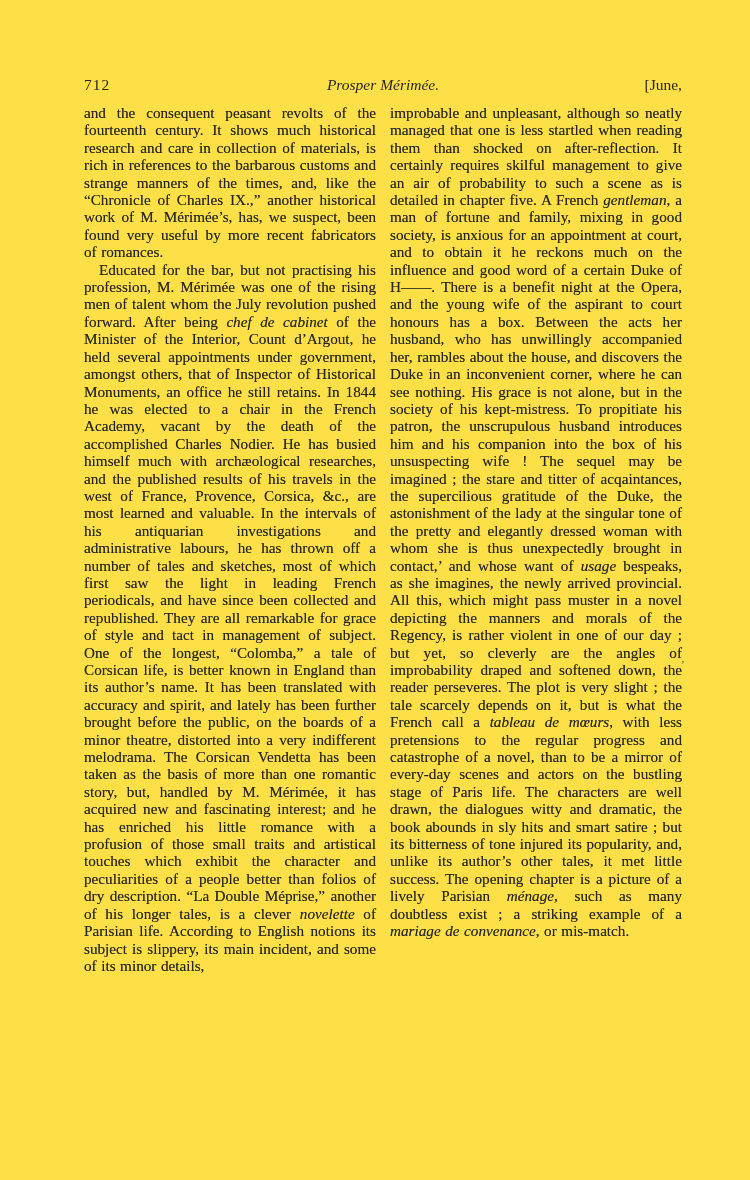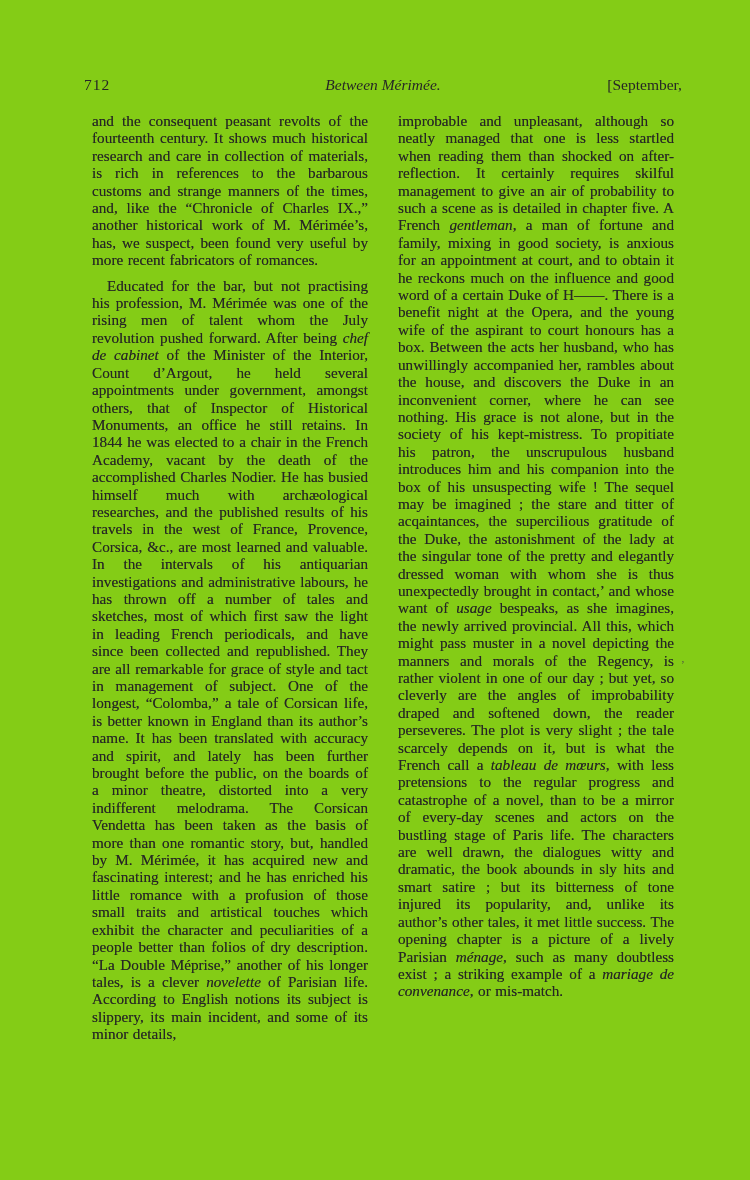--- a/index.html
+++ b/index.html
@@ -4,21 +4,21 @@
 <style>
   html, body {
     margin: 0;
     padding: 0;
     background: #ffffff;
   }
   .page {
     position: relative;
     width: 750px;
     height: 1180px;
-    background: #84cc16;
+    background: #fde047;
     overflow: hidden;
     font-family: "Liberation Serif", "DejaVu Serif", serif;
     color: #262626;
   }
   .header {
     position: absolute;
     top: 76px;
     left: 84px;
     width: 598px;
     height: 20px;
@@ -53,21 +53,21 @@
   }
   .col {
     width: 292px;
     font-size: 15.2px;
     line-height: 17.4px;
     text-align: justify;
     word-spacing: 0.05em;
     text-shadow: 0 0 0.5px rgba(30,30,30,0.55);
   }
   .col p {
-    margin: 8px;
+    margin: 0;
     padding: 0;
   }
   .col p.indent {
     text-indent: 15px;
   }
   .it {
     font-style: italic;
   }
   .artifact {
     position: absolute;
@@ -77,22 +77,22 @@
     color: #4a4a4a;
   }
 </style>
 </head>
 <body>
 
 <div class="page">
 
   <div class="header">
     <span class="page-number">712</span>
-    <span class="running-title">Between Mérimée.</span>
-    <span class="issue-date">[September,</span>
+    <span class="running-title">Prosper Mérimée.</span>
+    <span class="issue-date">[June,</span>
   </div>
 
   <div class="cols">
     <div class="col">
       <p class="noindent"><span>and the consequent peasant revolts of the fourteenth century.  It shows much historical research and care in collection of materials, is rich in references to the barbarous customs and strange manners of the times, and, like the “Chronicle of Charles IX.,” another historical work of M. Mérimée’s, has, we suspect, been found very useful by more recent fabricators of romances.</span></p>
       <p class="indent"><span>Educated for the bar, but not practising his profession, M. Mérimée was one of the rising men of talent whom the July revolution pushed forward. After being </span><span class="it">chef de cabinet</span><span> of the Minister of the Interior, Count d’Argout, he held several appointments under government, amongst others, that of Inspector of Historical Monuments, an office he still retains. In 1844 he was elected to a chair in the French Academy, vacant by the death of the accomplished Charles Nodier. He has busied himself much with archæological researches, and the published results of his travels in the west of France, Provence, Corsica, &amp;c., are most learned and valuable.  In the intervals of his antiquarian investigations and administrative labours, he has thrown off a number of tales and sketches, most of which first saw the light in leading French periodicals, and have since been collected and republished.  They are all remarkable for grace of style and tact in management of subject.  One of the longest, “Colomba,” a tale of Corsican life, is better known in England than its author’s name.  It has been translated with accuracy and spirit, and lately has been further brought before the public, on the boards of a minor theatre, distorted into a very indifferent melodrama.  The Corsican Vendetta has been taken as the basis of more than one romantic story, but, handled by M. Mérimée, it has acquired new and fascinating interest; and he has enriched his little romance with a profusion of those small traits and artistical touches which exhibit the character and peculiarities of a people better than folios of dry description.  “La Double Méprise,” another of his longer tales, is a clever </span><span class="it">novelette</span><span> of Parisian life.  According to English notions its subject is slippery, its main incident, and some of its minor details,</span></p>
     </div>
     <div class="col">
       <p class="noindent"><span>improbable and unpleasant, although so neatly managed that one is less startled when reading them than shocked on after-reflection.  It certainly requires skilful management to give an air of probability to such a scene as is detailed in chapter five.  A French </span><span class="it">gentleman</span><span>, a man of fortune and family, mixing in good society, is anxious for an appointment at court, and to obtain it he reckons much on the influence and good word of a certain Duke of H——.  There is a benefit night at the Opera, and the young wife of the aspirant to court honours has a box.  Between the acts her husband, who has unwillingly accompanied her, rambles about the house, and discovers the Duke in an inconvenient corner, where he can see nothing.  His grace is not alone, but in the society of his kept-mistress. To propitiate his patron, the unscrupulous husband introduces him and his companion into the box of his unsuspecting wife !  The sequel may be imagined ;  the stare and titter of acqaintances, the supercilious gratitude of the Duke, the astonishment of the lady at the singular tone of the pretty and elegantly dressed woman with whom she is thus unexpectedly brought in contact,’ and whose want of </span><span class="it">usage</span><span> bespeaks, as she imagines, the newly arrived provincial.   All this, which might pass muster in a novel depicting the manners and morals of the Regency, is rather violent in one of our day ; but yet, so cleverly are the angles of improbability draped and softened down, the reader perseveres.   The plot is very slight ; the tale scarcely depends on it, but is what the French call a </span><span class="it">tableau de mœurs</span><span>, with less pretensions to the regular progress and catastrophe of a novel, than to be a mirror of every-day scenes and actors on the bustling stage of Paris life.  The characters are well drawn, the dialogues witty and dramatic, the book abounds in sly hits and smart satire ; but its bitterness of tone injured its popularity, and, unlike its author’s other tales, it met little success.  The opening chapter is a picture of a lively Parisian </span><span class="it">ménage</span><span>, such as many doubtless exist ; a striking example of a </span><span class="it">mariage de convenance</span><span>, or mis-match.</span></p>
     </div>

